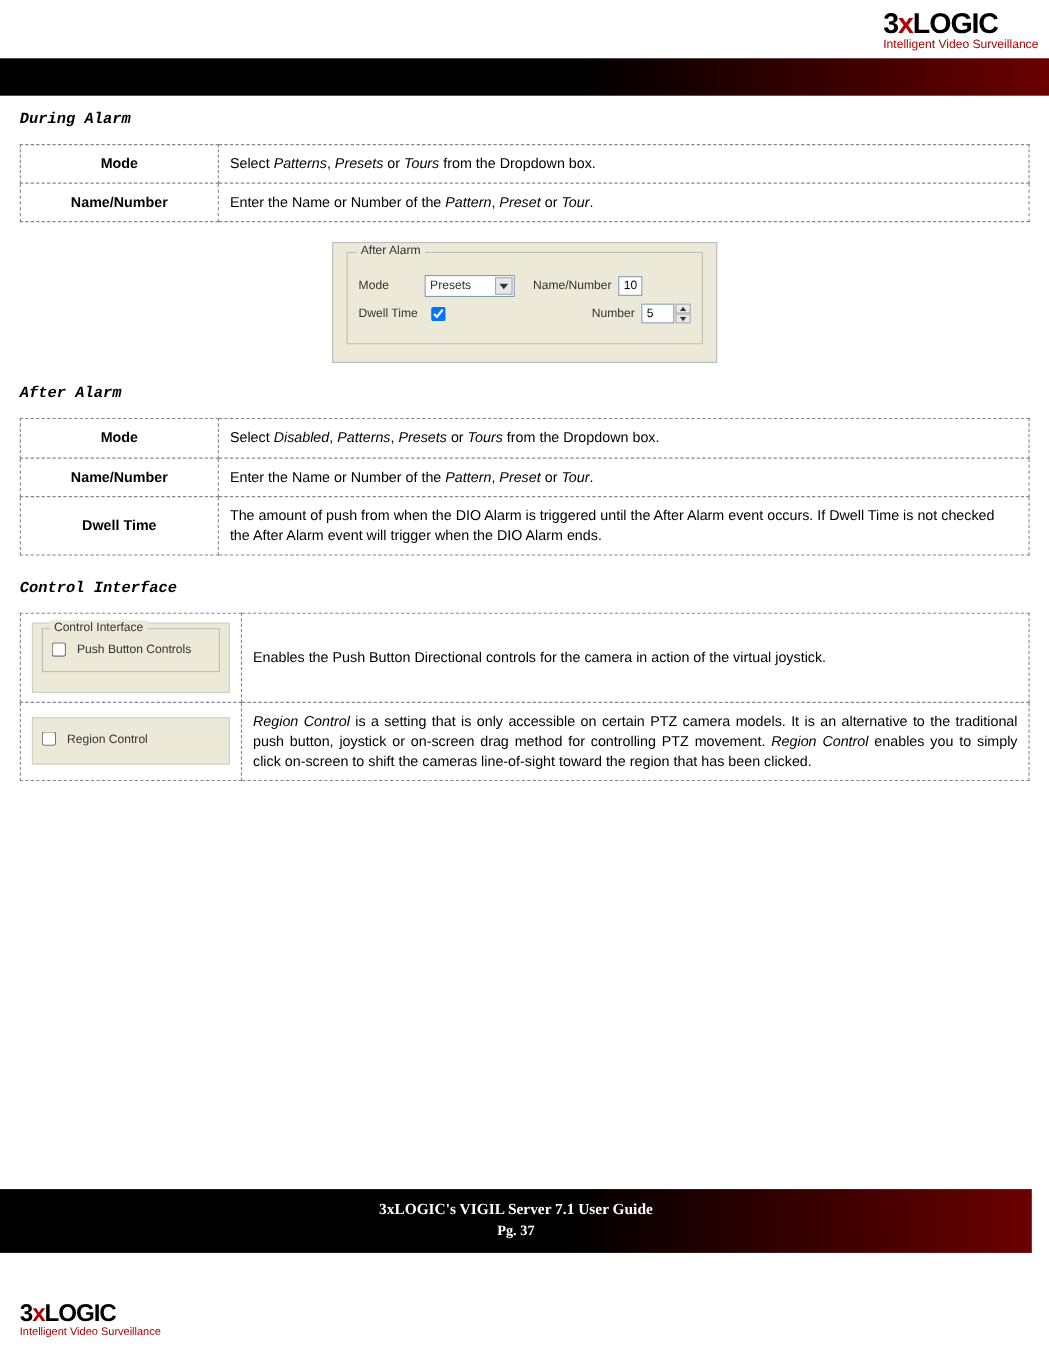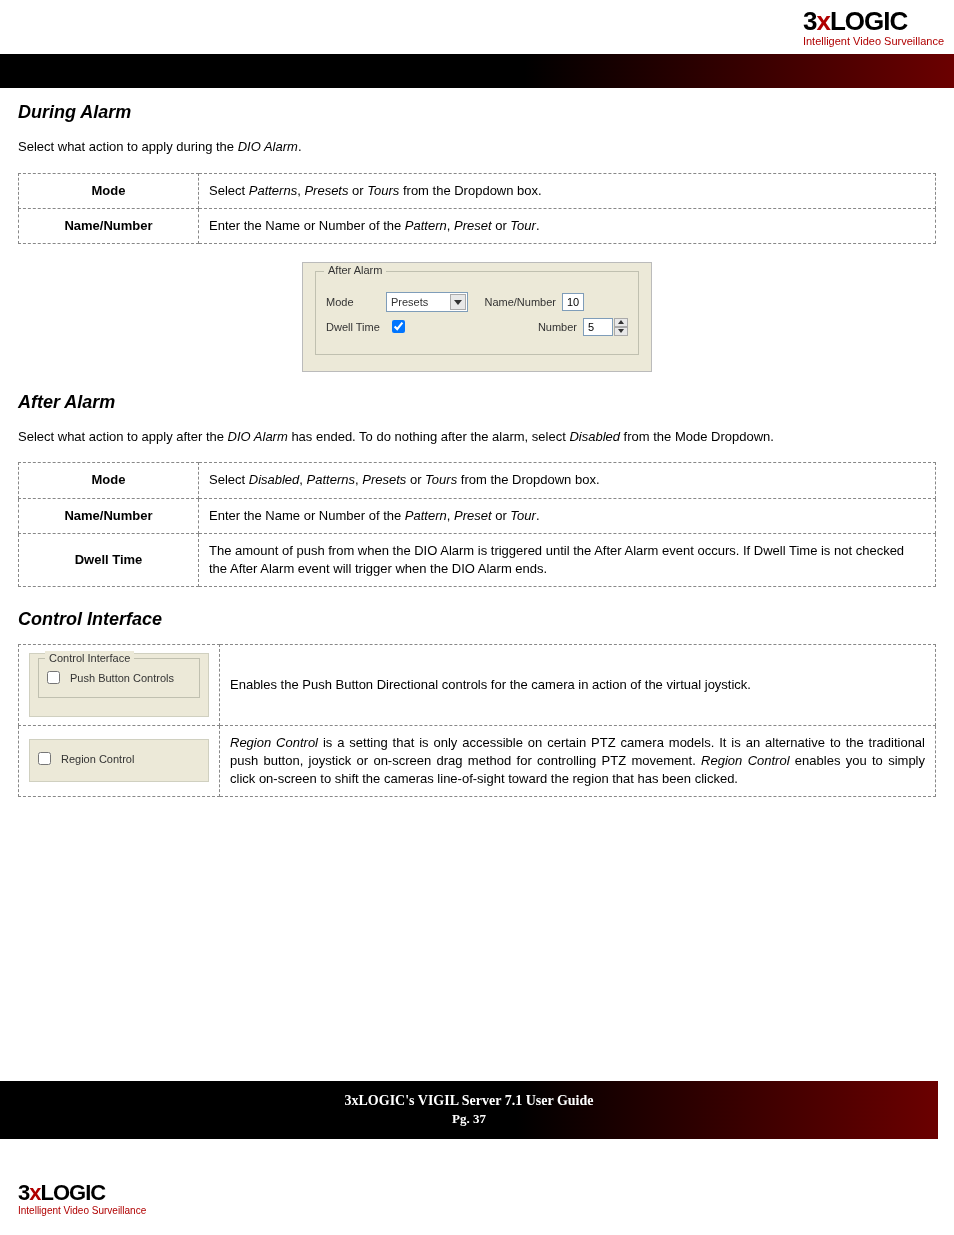--- a/index.html
+++ b/index.html
@@ -5,21 +5,21 @@
   * { box-sizing: border-box; margin: 0; padding: 0; }
   body { font-family: Verdana, Geneva, sans-serif; font-size: 13px; color: #000; width: 954px; background: #fff; }
   .page { position: relative; min-height: 1235px; }
   .header-area { padding: 8px 10px 0 0; text-align: right; }
   .logo { display: inline-block; text-align: left; line-height: 1; }
   .logo-main { font-size: 26px; font-weight: bold; letter-spacing: -1px; color: #000; }
   .logo-main .x { color: #b00000; text-transform: lowercase; }
   .logo-tag { font-size: 11px; color: #b00000; margin-top: 2px; }
   .band { height: 34px; background: linear-gradient(to right, #000 0%, #000 55%, #6b0000 100%); margin-top: 6px; }
   .content { padding: 14px 18px 0 18px; }
-  .sec-title { font-weight: bold; font-style: italic; font-size: 18px; margin-bottom: 14px; }
+  .sec-title { font-weight: bold; font-style: italic; font-size: 14px; margin-bottom: 14px; font-family: Liberation Mono, monospace; }
   .para { margin-bottom: 16px; line-height: 1.5; text-align: justify; }
   .para .ital { font-style: italic; }
 
   
   .dtable { width: 100%; border-collapse: collapse; margin-bottom: 18px; }
   .dtable td { border: 1px dashed #888; padding: 8px 10px; vertical-align: middle; line-height: 1.4; }
   .dtable td.label { font-weight: bold; text-align: center; width: 180px; }
   .ital { font-style: italic; }
 
   
@@ -67,23 +67,20 @@
       <span>3</span><span class="x">x</span><span>LOGIC</span>
     </div>
     <div class="logo-tag">Intelligent Video Surveillance</div>
   </div>
 </div>
 <div class="band"></div>
 
 <div class="content">
 
   <div class="sec-title">During Alarm</div>
-  <p class="para">
-    <span>Select what action to apply during the </span><span class="ital">DIO Alarm</span><span>.</span>
-  </p>
   <table class="dtable">
     <tbody>
           <tr>
       <td class="label">Mode</td>
       <td>
         <span>Select </span><span class="ital">Patterns</span><span>, </span><span class="ital">Presets</span><span> or </span><span class="ital">Tours</span><span> from the Dropdown box.</span>
       </td>
     </tr>
     <tr>
       <td class="label">Name/Number</td>
@@ -131,23 +128,20 @@
                     </svg>
                   </div>
             </span>
           </span>
         </div>
       </div>
     </div>
   </div>
 
   <div class="sec-title">After Alarm</div>
-  <p class="para">
-    <span>Select what action to apply after the </span><span class="ital">DIO Alarm</span><span> has ended.  To do nothing after the alarm, select </span><span class="ital">Disabled</span><span> from the Mode Dropdown.</span>
-  </p>
   <table class="dtable">
     <tbody>
           <tr>
       <td class="label">Mode</td>
       <td>
         <span>Select </span><span class="ital">Disabled</span><span>, </span><span class="ital">Patterns</span><span>, </span><span class="ital">Presets</span><span> or </span><span class="ital">Tours</span><span> from the Dropdown box.</span>
       </td>
     </tr>
     <tr>
       <td class="label">Name/Number</td>

